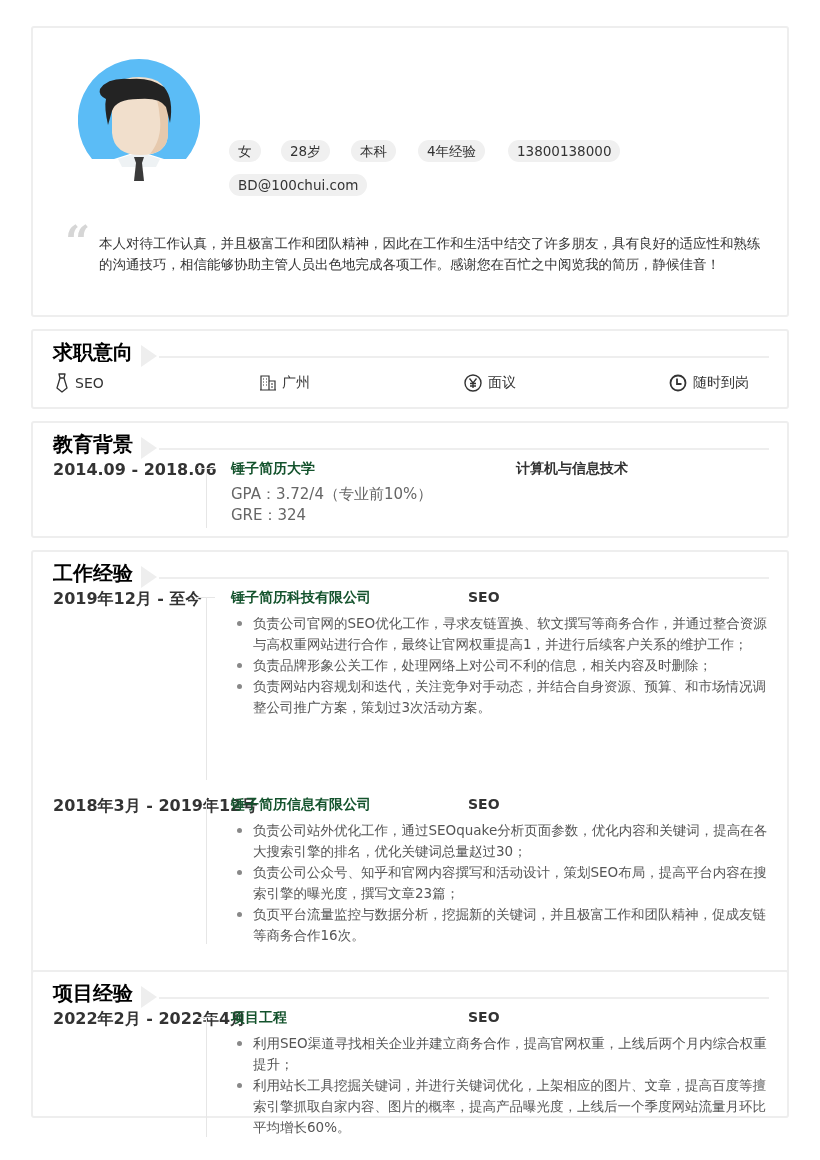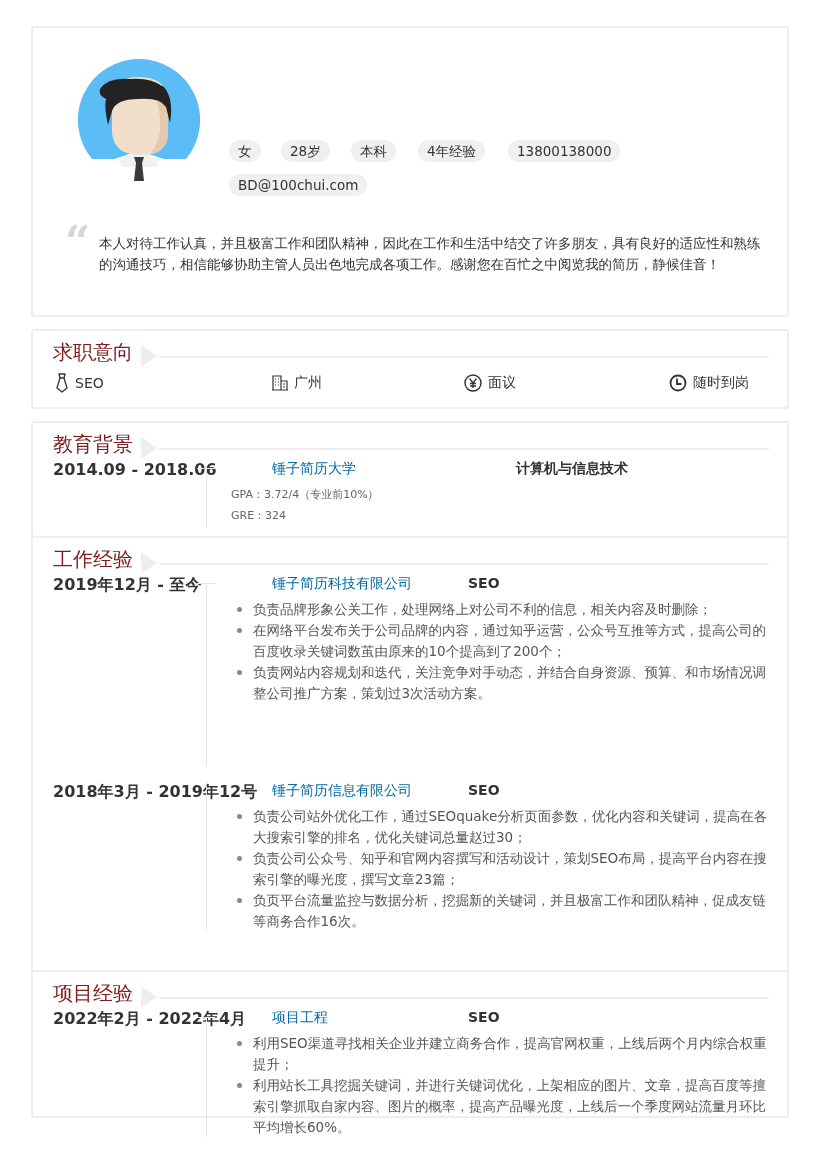--- a/index.html
+++ b/index.html
@@ -2,43 +2,43 @@
 <html><head>
 <meta charset="utf-8">
 <style>
   * { box-sizing: border-box; margin: 0; padding: 0; }
   html, body { width: 820px; height: 1160px; background: #ffffff; }
   body { font-family: "DejaVu Sans", "Liberation Sans", sans-serif; color: #333; position: relative; overflow: hidden; }
   .card { position: absolute; left: 31px; width: 758px; background: #fff; border: 2px solid #eeeeee; border-radius: 3px; }
   #header-card { top: 26px; height: 291px; }
   #intent-card { top: 329px; height: 80px; }
   #edu-card { top: 421px; height: 117px; }
-  #work-card { top: 536px; height: 487px; }
+  #work-card { top: 550px; height: 487px; }
   #proj-card { top: 970px; height: 148px; }
 
   .avatar { position: absolute; left: 45px; top: 31px; width: 122px; height: 122px; }
   .tag { position: absolute; height: 22px; line-height: 22px; background: #f0f0f0; border-radius: 11px; padding: 0 9px; font-size: 13.5px; color: #333; white-space: nowrap; }
 
   .quote-mark { position: absolute; left: 32px; top: 195px; font-family: "DejaVu Serif", serif; font-size: 44px; font-weight: bold; color: #d6d6d6; line-height: 40px; }
   .summary { position: absolute; left: 66px; top: 205px; width: 670px; font-size: 13.5px; line-height: 21px; color: #333; }
 
   .sec-head { position: absolute; left: 20px; top: 6px; height: 30px; width: 716px; }
-  .sec-title { position: absolute; left: 0; top: 0; font-size: 20px; font-weight: normal; color: #7f1d1d; line-height: 30px; }
+  .sec-title { position: absolute; left: 0; top: 0; font-size: 20px; font-weight: bold; color: #000000; line-height: 30px; }
   .sec-arrow { position: absolute; left: 88px; top: 8px; width: 0; height: 0; border-top: 11px solid transparent; border-bottom: 11px solid transparent; border-left: 16px solid #eeeeee; }
   .sec-line { position: absolute; left: 106px; right: 0; top: 19px; height: 2px; background: #eeeeee; }
 
   .intent-item { position: absolute; top: 42px; display: flex; align-items: center; font-size: 14px; color: #333; height: 20px; }
   .intent-item svg { margin-right: 6px; }
 
   .date { position: absolute; left: 20px; font-size: 16px; font-weight: bold; color: #333; white-space: nowrap; }
   .tl-h { position: absolute; left: 164px; width: 18px; height: 1px; background: #e6e6e6; }
   .tl-v { position: absolute; left: 173px; width: 1px; background: #e6e6e6; }
-  .org { position: absolute; left: 198px; font-size: 14px; font-weight: normal; color: #0369a1; white-space: nowrap; margin-left: 41px; }
+  .org { position: absolute; left: 198px; font-size: 14px; font-weight: bold; color: #14532d; white-space: nowrap; }
   .role { position: absolute; left: 435px; font-size: 14px; font-weight: bold; color: #333; white-space: nowrap; }
-  .detail { position: absolute; left: 198px; font-size: 11px; color: #666; line-height: 21px; }
+  .detail { position: absolute; left: 198px; font-size: 15px; color: #666; line-height: 21px; }
   ul.bullets { position: absolute; left: 198px; width: 540px; list-style: none; font-size: 13.5px; line-height: 21px; color: #555; }
   ul.bullets li { position: relative; padding-left: 22px; }
   ul.bullets li::before { content: ""; position: absolute; left: 6px; top: 8px; width: 5px; height: 5px; border-radius: 50%; background: #888; }
 </style>
 </head>
 <body>
 
 <div class="card" id="header-card">
   <svg class="avatar" viewBox="0 0 122 122">
     <defs>
@@ -74,21 +74,21 @@
     <div class="sec-title">求职意向</div>
     <div class="sec-arrow"></div>
     <div class="sec-line"></div>
   </div>
   <div class="intent-item" style="left:22px;">
     <svg width="14" height="20" viewBox="0 0 14 20">
         <path d="M4 1 L10 1 L9 5 L5 5 Z M5 5 L9 5 L12 15 L7 19 L2 15 Z" fill="none" stroke="#333" stroke-width="1.3" stroke-linejoin="round"></path>
       </svg>
     <span>SEO</span>
   </div>
-  <div class="intent-item" style="left:239px;">
+  <div class="intent-item" style="left:227px;">
     <svg width="16" height="16" viewBox="0 0 16 16">
         <path d="M1 15 L1 1 L9 1 L9 15 M9 6 L15 6 L15 15 M0 15 L16 15 M3 4 H4 M6 4 H7 M3 7 H4 M6 7 H7 M3 10 H4 M6 10 H7 M11 9 H13 M11 12 H13" fill="none" stroke="#333" stroke-width="1.2"></path>
       </svg>
     <span>广州</span>
   </div>
   <div class="intent-item" style="left:431px;">
     <svg width="18" height="18" viewBox="0 0 18 18">
         <circle cx="9" cy="9" r="8" fill="none" stroke="#333" stroke-width="1.4"></circle>
         <path d="M5.5 4.5 L9 9 L12.5 4.5 M9 9 L9 14 M6 9.5 H12 M6 12 H12" fill="none" stroke="#333" stroke-width="1.3"></path>
       </svg>
@@ -124,22 +124,22 @@
     <div class="sec-arrow"></div>
     <div class="sec-line"></div>
   </div>
 
   <div class="date" style="top:37px;">2019年12月 - 至今</div>
   <div class="tl-h" style="top:45px;"></div>
   <div class="tl-v" style="top:45px; height:183px;"></div>
   <div class="org" style="top:37px;">锤子简历科技有限公司</div>
   <div class="role" style="top:37px;">SEO</div>
   <ul class="bullets" style="top:61px;">
+    <li>负责公司官网的SEO优化工作，寻求友链置换、软文撰写等商务合作，并通过整合资源与高权重网站进行合作，最终让官网权重提高1，并进行后续客户关系的维护工作；</li>
     <li>负责品牌形象公关工作，处理网络上对公司不利的信息，相关内容及时删除；</li>
-    <li>在网络平台发布关于公司品牌的内容，通过知乎运营，公众号互推等方式，提高公司的百度收录关键词数茧由原来的10个提高到了200个；</li>
     <li>负责网站内容规划和迭代，关注竞争对手动态，并结合自身资源、预算、和市场情况调整公司推广方案，策划过3次活动方案。</li>
   </ul>
 
   <div class="date" style="top:244px;">2018年3月 - 2019年12号</div>
   <div class="tl-v" style="top:248px; height:144px;"></div>
   <div class="org" style="top:244px;">锤子简历信息有限公司</div>
   <div class="role" style="top:244px;">SEO</div>
   <ul class="bullets" style="top:268px;">
     <li>负责公司站外优化工作，通过SEOquake分析页面参数，优化内容和关键词，提高在各大搜索引擎的排名，优化关键词总量赵过30；</li>
     <li>负责公司公众号、知乎和官网内容撰写和活动设计，策划SEO布局，提高平台内容在搜索引擎的曝光度，撰写文章23篇；</li>

